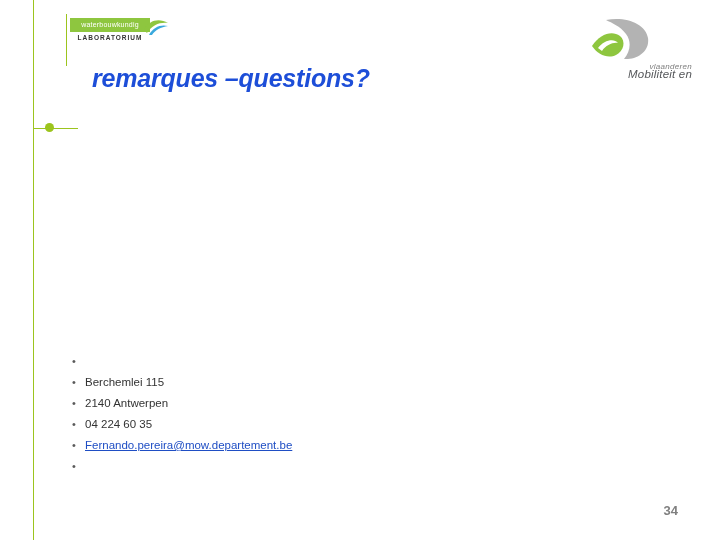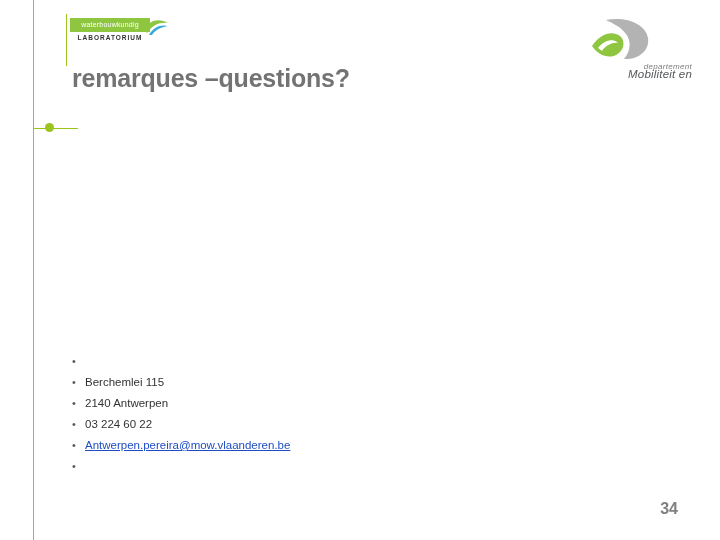--- a/index.html
+++ b/index.html
@@ -139,27 +139,28 @@
     color: #55575a;
     text-align: right;
     letter-spacing: 0.2px;
   }
   .mow-logo .mow-l1 { top: 50px; }
   .mow-logo .mow-l2 { top: 70px; }
 
   
   .slide-title {
     position: absolute;
-    left: 72px;
+    left: 92px;
     top: 64px;
     width: 500px;
     font-size: 25px;
     font-weight: bold;
-    color: #737373;
+    color: #1d4ed8;
     letter-spacing: -0.2px;
+    font-style: italic;
   }
 
   
   .content-list {
     position: absolute;
     left: 72px;
     top: 352px;
     width: 520px;
   }
   .content-list .row {
@@ -182,21 +183,21 @@
   .content-list .text.link {
     color: #1f4ec4;
     text-decoration: underline;
   }
 
   
   .page-number {
     position: absolute;
     right: 42px;
     bottom: 22px;
-    font-size: 16px;
+    font-size: 13px;
     color: #808080;
     font-weight: bold;
     margin-left: 36px;
   }
 </style>
 </head>
 <body>
 
 <div class="slide">
 
@@ -215,21 +216,21 @@
       <path d="M6 19 C10 11, 18 8, 25 10 C18 11, 12 14, 9 19 Z" fill="#3aa9dd"></path>
     </svg>
   </div>
 
   <div class="mow-logo">
     <svg class="mow-mark" viewBox="0 0 68 44">
       <path d="M20 2 C40 -2, 60 6, 62 20 C64 34, 50 42, 38 41 C44 34, 46 24, 40 16 C34 8, 26 5, 20 2 Z" fill="#b3b3b3"></path>
       <path d="M6 28 C14 16, 26 12, 34 18 C40 23, 38 33, 30 37 C22 41, 12 37, 6 28 Z" fill="#8ec63f"></path>
       <path d="M12 30 C18 22, 28 20, 32 25 C27 24, 20 27, 16 33 Z" fill="#ffffff"></path>
     </svg>
-    <div class="mow-dep">departement</div>
+    <div class="mow-dep">vlaanderen</div>
     <div class="mow-l1">Mobiliteit en</div>
   </div>
 
   <div class="slide-title">remarques –questions?</div>
 
   <div class="content-list">
 
     <div class="row">
       <div class="marker">•</div>
     </div>
@@ -239,26 +240,26 @@
       <div class="text">Berchemlei 115</div>
     </div>
 
     <div class="row">
       <div class="marker">•</div>
       <div class="text">2140 Antwerpen</div>
     </div>
 
     <div class="row">
       <div class="marker">•</div>
-      <div class="text">03 224 60 22</div>
-    </div>
-
-    <div class="row">
-      <div class="marker">•</div>
-      <div class="text link">Antwerpen.pereira@mow.vlaanderen.be</div>
+      <div class="text">04 224 60 35</div>
+    </div>
+
+    <div class="row">
+      <div class="marker">•</div>
+      <div class="text link">Fernando.pereira@mow.departement.be</div>
     </div>
 
     <div class="row">
       <div class="marker">•</div>
     </div>
 
   </div>
 
   <div class="page-number">34</div>
 

